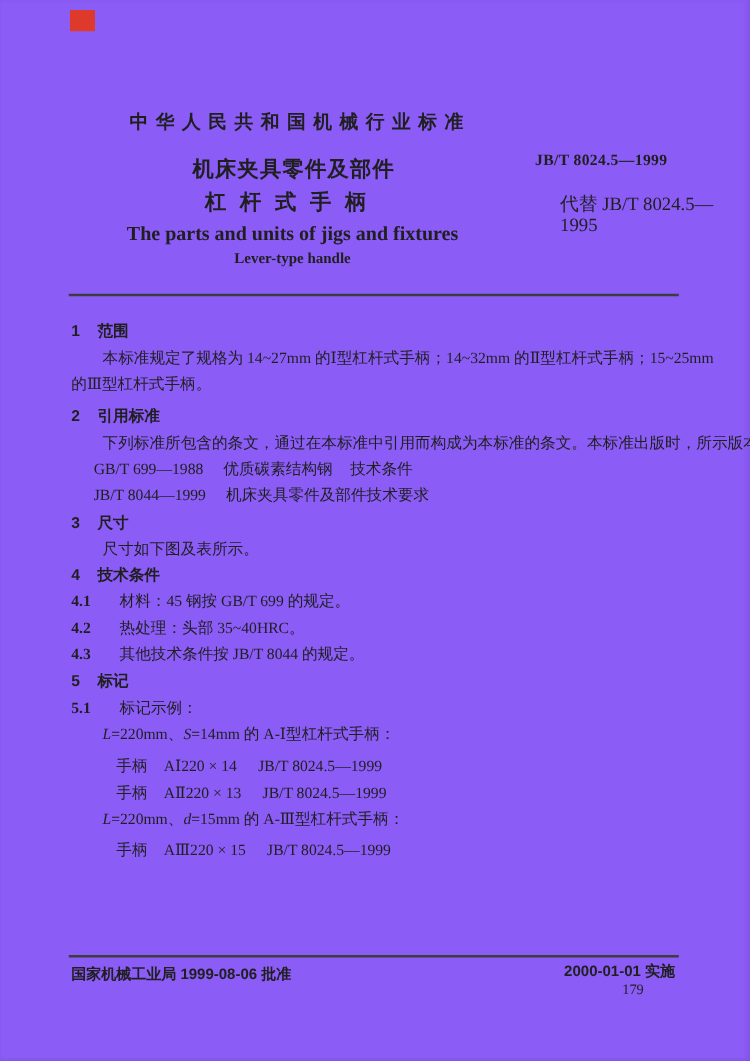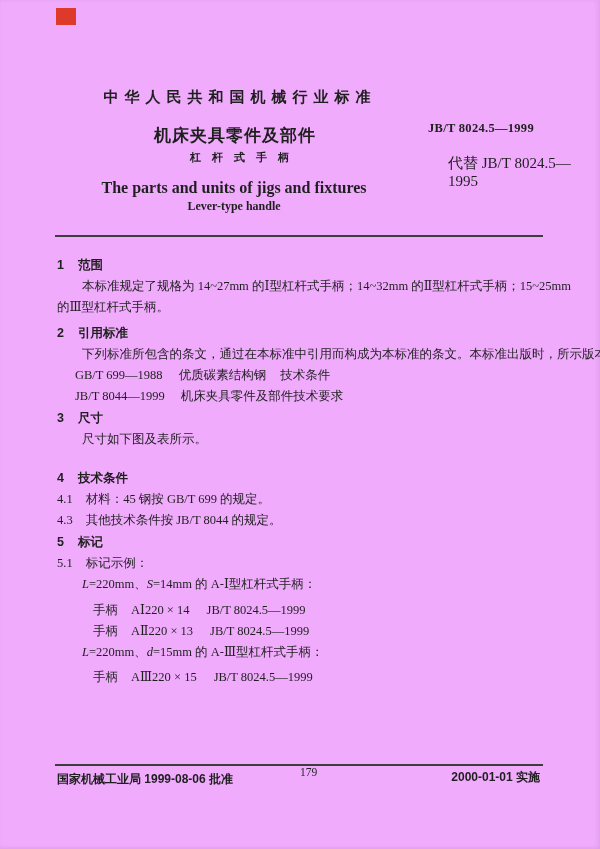--- a/index.html
+++ b/index.html
@@ -4,70 +4,70 @@
 <style>
   html,body { margin:0; padding:0; }
   body {
     width:600px; height:849px;
     background:#fbfbfa;
     font-family:"Liberation Serif","DejaVu Serif",serif;
     color:#1f1f1f;
   }
   .page {
     position:relative; width:600px; height:849px; overflow:hidden;
-    background:#f0abfc;
+    background:#8b5cf6;
     box-shadow: inset -3px 0 4px rgba(0,0,0,0.05), inset 0 -2px 3px rgba(0,0,0,0.03);
   }
   .abs { position:absolute; }
   .ctr { left:0; width:468px; text-align:center; }
   .stamp {
     left:56px; top:8px; width:20px; height:17px;
     background:#dd3a2b;
   }
   .doc-class {
     top:88px; font-size:15px; font-weight:bold; letter-spacing:6px; padding-left:6px;
     font-family:"Liberation Sans","DejaVu Sans",sans-serif;
   }
   .title-zh1 {
     top:124px; font-size:17px; font-weight:bold; letter-spacing:1px; padding-left:1px;
     font-family:"Liberation Sans","DejaVu Sans",sans-serif;
   }
   .title-zh2 {
-    top:150px; font-size:11px; font-weight:bold; letter-spacing:11px; padding-left:11px;
+    top:150px; font-size:17px; font-weight:bold; letter-spacing:11px; 
     font-family:"Liberation Sans","DejaVu Sans",sans-serif;
   }
   .std-no { top:121px; left:428px; font-size:12.5px; font-weight:bold; letter-spacing:0.3px; }
   .supersedes { top:154px; left:448px; font-size:15px; }
   .en1 { top:179px; font-size:16px; font-weight:bold; }
   .en2 { top:199px; font-size:12px; font-weight:bold; }
   .rule { left:55px; width:488px; height:2px; background:#3d3d3d; }
   .rule-top { top:235px; }
   .rule-bottom { top:764px; }
 
   .content { top:249px; left:57px; width:492px; font-size:12.5px; }
   .line { line-height:21px; white-space:nowrap; }
   .h { font-weight:bold; font-family:"Liberation Sans","DejaVu Sans",sans-serif; }
   .hnum { margin-right:14px; }
   .mt6 { margin-top:6px; } .mt5 { margin-top:5px; }
-  .mt2 { margin-top:18px; } .mt1 { margin-top:1px; }
+  .mt2 { margin-top:0; } .mt1 { margin-top:1px; }
   .ind { text-indent:25px; }
   .ref { padding-left:18px; }
   .ref-name { margin-left:16px; } .ref-spec { margin-left:14px; }
-  .cnum { font-weight:normal; margin-right:13px; }
+  .cnum { font-weight:bold; margin-right:23px; }
   .ex-intro { padding-left:25px; }
   .ex-desig { padding-left:36px; }
   .d-code { margin-left:13px; } .d-std { margin-left:17px; }
   sub { font-size:9px; }
   i { font-style:italic; }
 
   .footer-left { top:771px; left:57px; font-size:12px; font-weight:bold;
     font-family:"Liberation Sans","DejaVu Sans",sans-serif; }
   .footer-right { top:769px; left:300px; width:240px; text-align:right; font-size:12px; font-weight:bold;
     font-family:"Liberation Sans","DejaVu Sans",sans-serif; }
-  .page-num { top:766px; left:300px; width:215px; text-align:left; font-size:11.5px; }
+  .page-num { top:786px; left:300px; width:215px; text-align:right; font-size:11.5px; }
 </style>
 </head>
 <body>
 
 <div class="page">
 
   <div class="abs stamp"></div>
 
   <div class="abs ctr doc-class">中华人民共和国机械行业标准</div>
 
@@ -91,20 +91,21 @@
     <div class="line h mt5"><span class="hnum">2</span><span>引用标准</span></div>
     <div class="line ind">下列标准所包含的条文，通过在本标准中引用而构成为本标准的条文。本标准出版时，所示版本</div>
     <div class="line ref"><span>GB/T 699—1988</span><span class="ref-name">优质碳素结构钢</span><span class="ref-spec">技术条件</span></div>
     <div class="line ref"><span>JB/T 8044—1999</span><span class="ref-name">机床夹具零件及部件技术要求</span><span class="ref-spec"></span></div>
 
     <div class="line h mt1"><span class="hnum">3</span><span>尺寸</span></div>
     <div class="line ind">尺寸如下图及表所示。</div>
 
     <div class="line h mt2"><span class="hnum">4</span><span>技术条件</span></div>
     <div class="line"><span class="cnum">4.1</span><span>材料：45 钢按 GB/T 699 的规定。</span></div>
+    <div class="line"><span class="cnum">4.2</span><span>热处理：头部 35~40HRC。</span></div>
     <div class="line"><span class="cnum">4.3</span><span>其他技术条件按 JB/T 8044 的规定。</span></div>
 
     <div class="line h mt1"><span class="hnum">5</span><span>标记</span></div>
     <div class="line"><span class="cnum">5.1</span><span>标记示例：</span></div>
 
     <div class="line ex-intro"><i>L</i><span>=220mm、</span><i>S</i><sub></sub><span>=14mm 的 A-Ⅰ型杠杆式手柄：</span></div>
     <div class="line ex-desig"><span>手柄</span><span class="d-code">AⅠ220 × 14</span><span class="d-std">JB/T 8024.5—1999</span></div>
 
     <div class="line ex-desig"><span>手柄</span><span class="d-code">AⅡ220 × 13</span><span class="d-std">JB/T 8024.5—1999</span></div>
 

